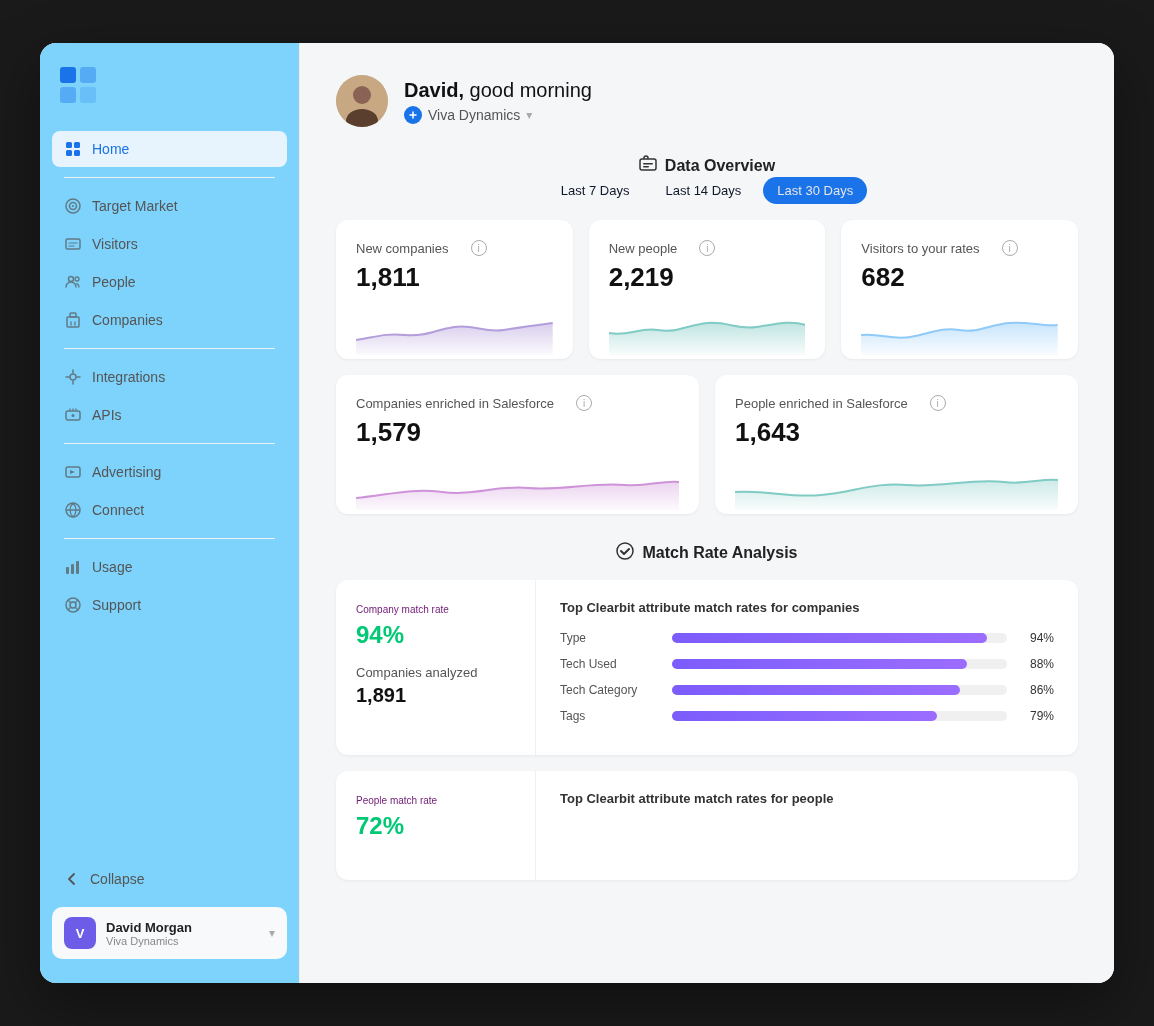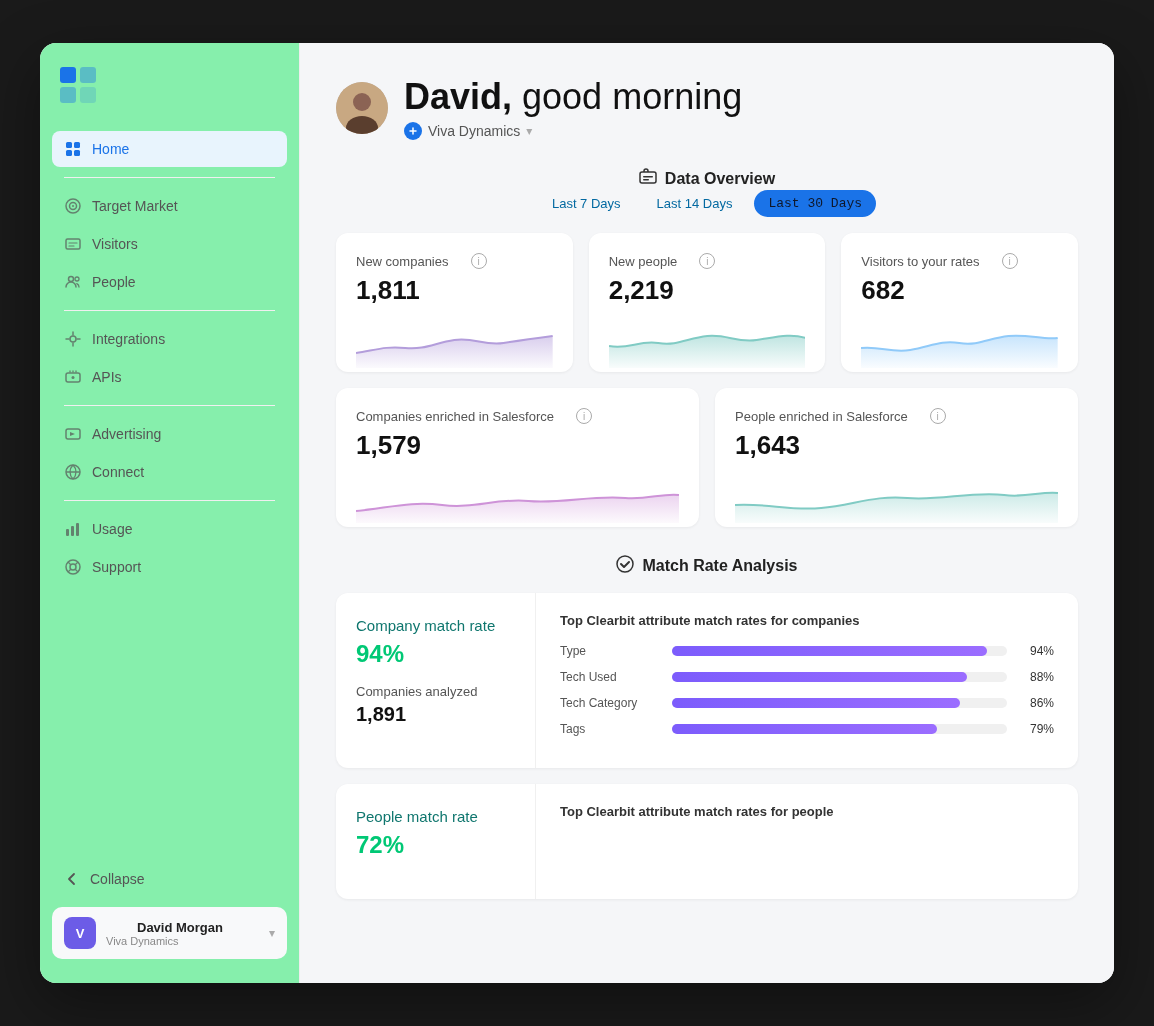--- a/index.html
+++ b/index.html
@@ -16,21 +16,21 @@
       height: 940px;
       background: #f5f6f8;
       border-radius: 16px;
       display: flex;
       overflow: hidden;
       box-shadow: 0 20px 60px rgba(0,0,0,0.4);
     }
     
     .sidebar {
       width: 260px;
-      background: #86efac;
+      background: #7dd3fc;
       display: flex;
       flex-direction: column;
       padding: 24px 0;
       flex-shrink: 0;
       border-right: 1px solid #eee;
     }
     .sidebar-logo {
       padding: 0 20px 24px;
     }
     .logo-icon {
@@ -104,21 +104,21 @@
       background: #6c5ce7;
       color: #fff;
       display: flex;
       align-items: center;
       justify-content: center;
       font-size: 13px;
       font-weight: 700;
       flex-shrink: 0;
     }
     .user-info { flex: 1; }
-    .user-name { font-size: 13px; font-weight: 600; color: #222; margin-left: 31px; }
+    .user-name { font-size: 13px; font-weight: 600; color: #222; }
     .user-company { font-size: 11px; color: #888; }
     .chevron-icon { color: #aaa; font-size: 12px; }
 
     
     .main-content {
       flex: 1;
       overflow-y: auto;
       padding: 32px 36px;
       background: #f5f6f8;
     }
@@ -135,21 +135,21 @@
       border-radius: 50%;
       background: #c0b0a0;
       display: flex;
       align-items: center;
       justify-content: center;
       overflow: hidden;
       flex-shrink: 0;
     }
     .header-text {}
     .greeting-title {
-      font-size: 36px;
+      font-size: 20px;
       font-weight: 700;
       color: #111;
       line-height: 1.2;
     }
     .greeting-title span { font-weight: 400; }
     .workspace-selector {
       display: flex;
       align-items: center;
       gap: 6px;
       margin-top: 4px;
@@ -197,22 +197,22 @@
       gap: 8px;
     }
     .date-btn {
       padding: 6px 14px;
       border-radius: 20px;
       border: none;
       font-size: 13px;
       cursor: pointer;
       font-weight: 500;
     }
-    .date-btn.inactive { background: transparent; color: #0369a1; }
-    .date-btn.active { background: #1a73e8; color: #0f172a; font-family: Liberation Mono, monospace; }
+    .date-btn.inactive { background: transparent; color: #0f172a; }
+    .date-btn.active { background: #1a73e8; color: #e5e5e5; }
 
     
     .cards-row {
       display: flex;
       gap: 16px;
       margin-bottom: 16px;
     }
     .stat-card {
       background: #fff;
       border-radius: 12px;
@@ -267,22 +267,22 @@
       margin-bottom: 16px;
       display: flex;
     }
     .match-left {
       width: 200px;
       padding: 24px 20px;
       border-right: 1px solid #f0f0f0;
       flex-shrink: 0;
     }
     .match-rate-label {
-      font-size: 15px;
-      color: #0f766e;
+      font-size: 10px;
+      color: #701a75;
       font-weight: 500;
       margin-bottom: 6px;
     }
     .match-rate-value {
       font-size: 24px;
       font-weight: 700;
       color: #00c875;
       margin-bottom: 16px;
     }
     .analyzed-label {
@@ -407,20 +407,30 @@
           <svg width="16" height="16" viewBox="0 0 16 16" fill="none">
             <circle cx="6" cy="5" r="2.5" stroke="#555" stroke-width="1.5"></circle>
             <path d="M1 13c0-2.76 2.24-5 5-5s5 2.24 5 5" stroke="#555" stroke-width="1.5" stroke-linecap="round"></path>
             <circle cx="12" cy="5" r="2" stroke="#555" stroke-width="1.3"></circle>
             <path d="M14 13c0-1.5-.9-2.8-2.2-3.4" stroke="#555" stroke-width="1.3" stroke-linecap="round"></path>
           </svg>
         </span>
         <span>People</span>
       </div>
 
+      <div class="nav-item">
+        <span class="nav-icon">
+          <svg width="16" height="16" viewBox="0 0 16 16" fill="none">
+            <rect x="2" y="5" width="12" height="10" rx="1" stroke="#555" stroke-width="1.5"></rect>
+            <rect x="5" y="1" width="6" height="4" rx="1" stroke="#555" stroke-width="1.5"></rect>
+            <path d="M6 10v3M10 10v3" stroke="#555" stroke-width="1.3" stroke-linecap="round"></path>
+          </svg>
+        </span>
+        <span>Companies</span>
+      </div>
 
       <div class="nav-divider"></div>
 
       <div class="nav-item">
         <span class="nav-icon">
           <svg width="16" height="16" viewBox="0 0 16 16" fill="none">
             <circle cx="8" cy="8" r="3" stroke="#555" stroke-width="1.5"></circle>
             <path d="M8 1v3M8 12v3M1 8h3M12 8h3" stroke="#555" stroke-width="1.5" stroke-linecap="round"></path>
           </svg>
         </span>

